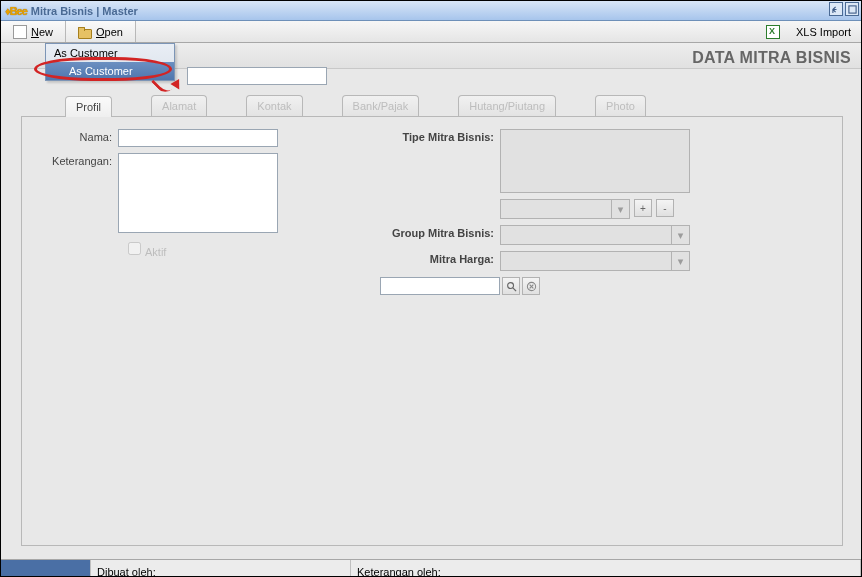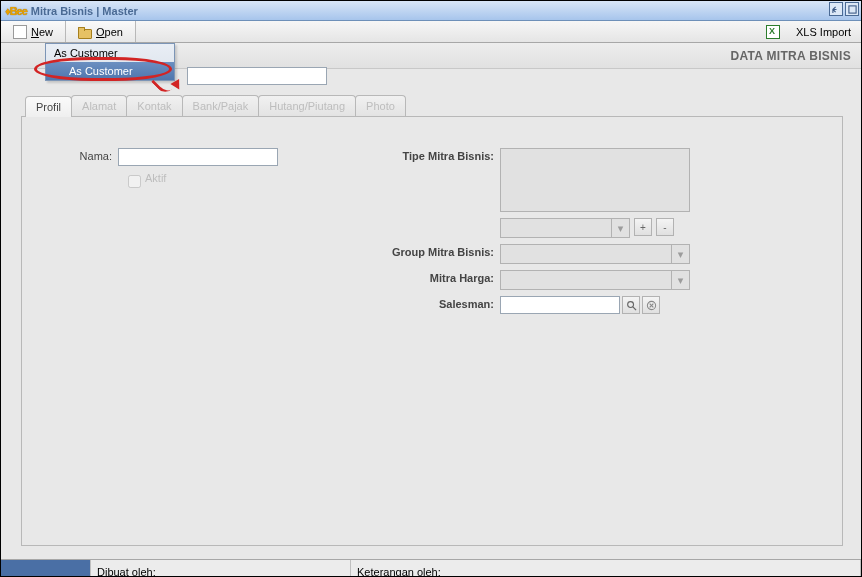--- a/index.html
+++ b/index.html
@@ -87,21 +87,21 @@
   .content {
     background: #e8e8e8;
     position: relative;
     height: 516px;
   }
   .data-header {
     color:#666;
     font-weight:bold;
     text-align:right;
     padding: 6px 10px 8px 10px;
-    font-size:12px;
+    font-size:16px;
     letter-spacing:0.3px;
     border-bottom:1px solid #c8c8c8;
     background:linear-gradient(#ededed,#e1e1e1);
     height:26px;
   }
   
   .dropdown {
     position:absolute;
     left:44px;
     top:0px;
@@ -164,47 +164,48 @@
   .tab {
     padding:4px 10px;
     border:1px solid #b8b8b8;
     border-bottom:none;
     background:linear-gradient(#f1f1f1,#e3e3e3);
     color:#bdbdbd;
     border-radius:4px 4px 0 0;
     margin-right:-1px;
     cursor:pointer;
     position:relative;
+    margin-left:40px;
   }
   .tab.active {
     color:#444;
     background:linear-gradient(#fafafa,#efefef);
     z-index:2;
     top:1px;
   }
   .tab-body {
     border:1px solid #b8b8b8;
     background:#e8e8e8;
     height:430px;
-    padding:31px 18px;
+    padding:12px 18px;
     display:flex;
   }
   .leftcol { width:300px; }
   .rightcol { flex:1; padding-left:40px; }
   .frow { display:flex; margin-bottom:6px; }
   .frow .lbl { width:78px; text-align:right; color:#444; padding-right:6px; padding-top:2px; }
   .frow input[type=text] {
     height:18px; border:1px solid #9aa6b3; padding:1px 3px; font:inherit;
     width:160px; background:#fff;
   }
   .frow textarea {
     border:1px solid #9aa6b3; font:inherit; width:160px; height:80px;
     background:#fff; resize:none;
   }
-  .chk-row { display:flex; align-items:flex-start; margin-left:84px; margin-top:6px; color:#bdbdbd; }
+  .chk-row { display:flex; align-items:flex-end; margin-left:84px; margin-top:6px; color:#bdbdbd; }
   .chk-row input { margin-right:4px; }
   .rlbl { width:120px; text-align:right; padding-right:6px; padding-top:2px; color:#444;font-weight:bold; }
   .big-textbox {
     border:1px solid #b2b2b2; background:#e1e1e1;
     width:190px; height:64px;
   }
   .combo-disabled {
     display:flex; align-items:center;
     width:190px; height:20px;
     border:1px solid #b2b2b2; background:#e1e1e1;
@@ -311,20 +312,24 @@
       <div class="tab">Bank/Pajak</div>
       <div class="tab">Hutang/Piutang</div>
       <div class="tab">Photo</div>
     </div>
     <div class="tab-body">
       <div class="leftcol">
         <div class="frow">
           <div class="lbl">Nama:</div>
           <input type="text" value="" style="">
         </div>
+        <div class="frow">
+          <div class="lbl">Keterangan:</div>
+          <textarea style=""></textarea>
+        </div>
         <div class="chk-row">
           <input type="checkbox" disabled="" style="">
           <span>Aktif</span>
         </div>
       </div>
       <div class="rightcol">
         <div class="frow">
           <div class="rlbl">Tipe Mitra Bisnis:</div>
           <div class="big-textbox"></div>
         </div>
@@ -342,21 +347,20 @@
             <div class="cbtn">▾</div>
           </div>
         </div>
         <div class="frow">
           <div class="rlbl">Mitra Harga:</div>
           <div class="combo-disabled">
             <div class="cbtn">▾</div>
           </div>
         </div>
         <div class="frow">
-          <div class="rlbl">Salesman:</div>
           <input type="text" value="" style="">
           <div class="pick-btn">
             <svg viewBox="0 0 12 12">
                 <circle cx="5" cy="5" r="3.2" stroke="#666" stroke-width="1.2" fill="none"></circle>
                 <line x1="7.5" y1="7.5" x2="11" y2="11" stroke="#666" stroke-width="1.4"></line>
               </svg>
           </div>
           <div class="pick-btn">
             <svg viewBox="0 0 12 12">
                 <circle cx="6" cy="6" r="4.5" stroke="#888" stroke-width="1.1" fill="none"></circle>

